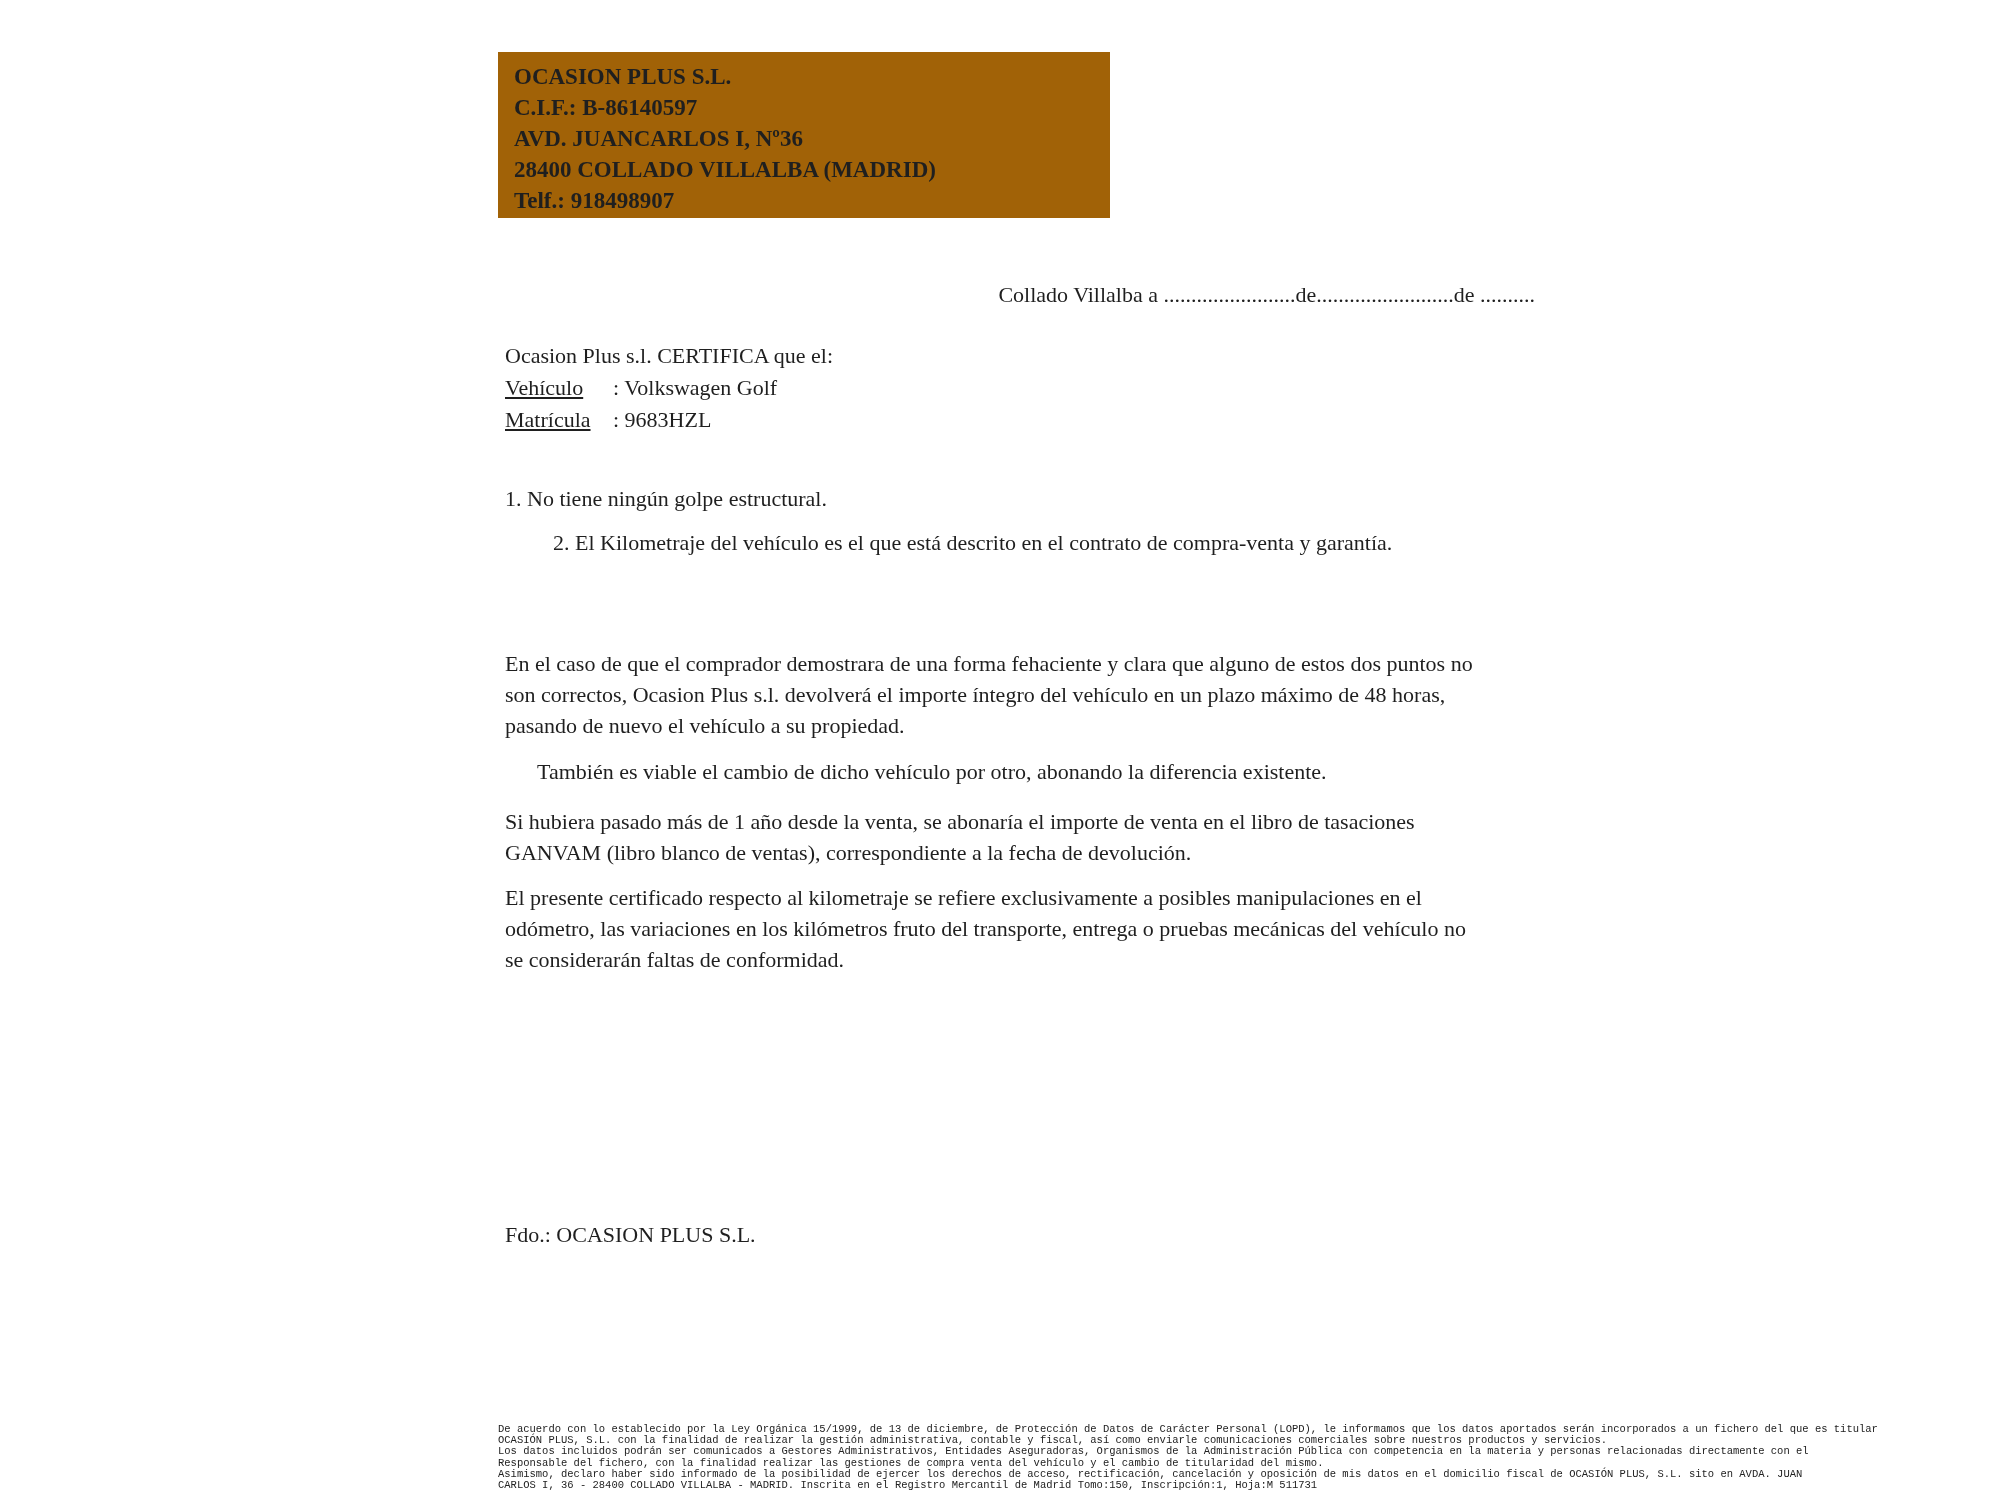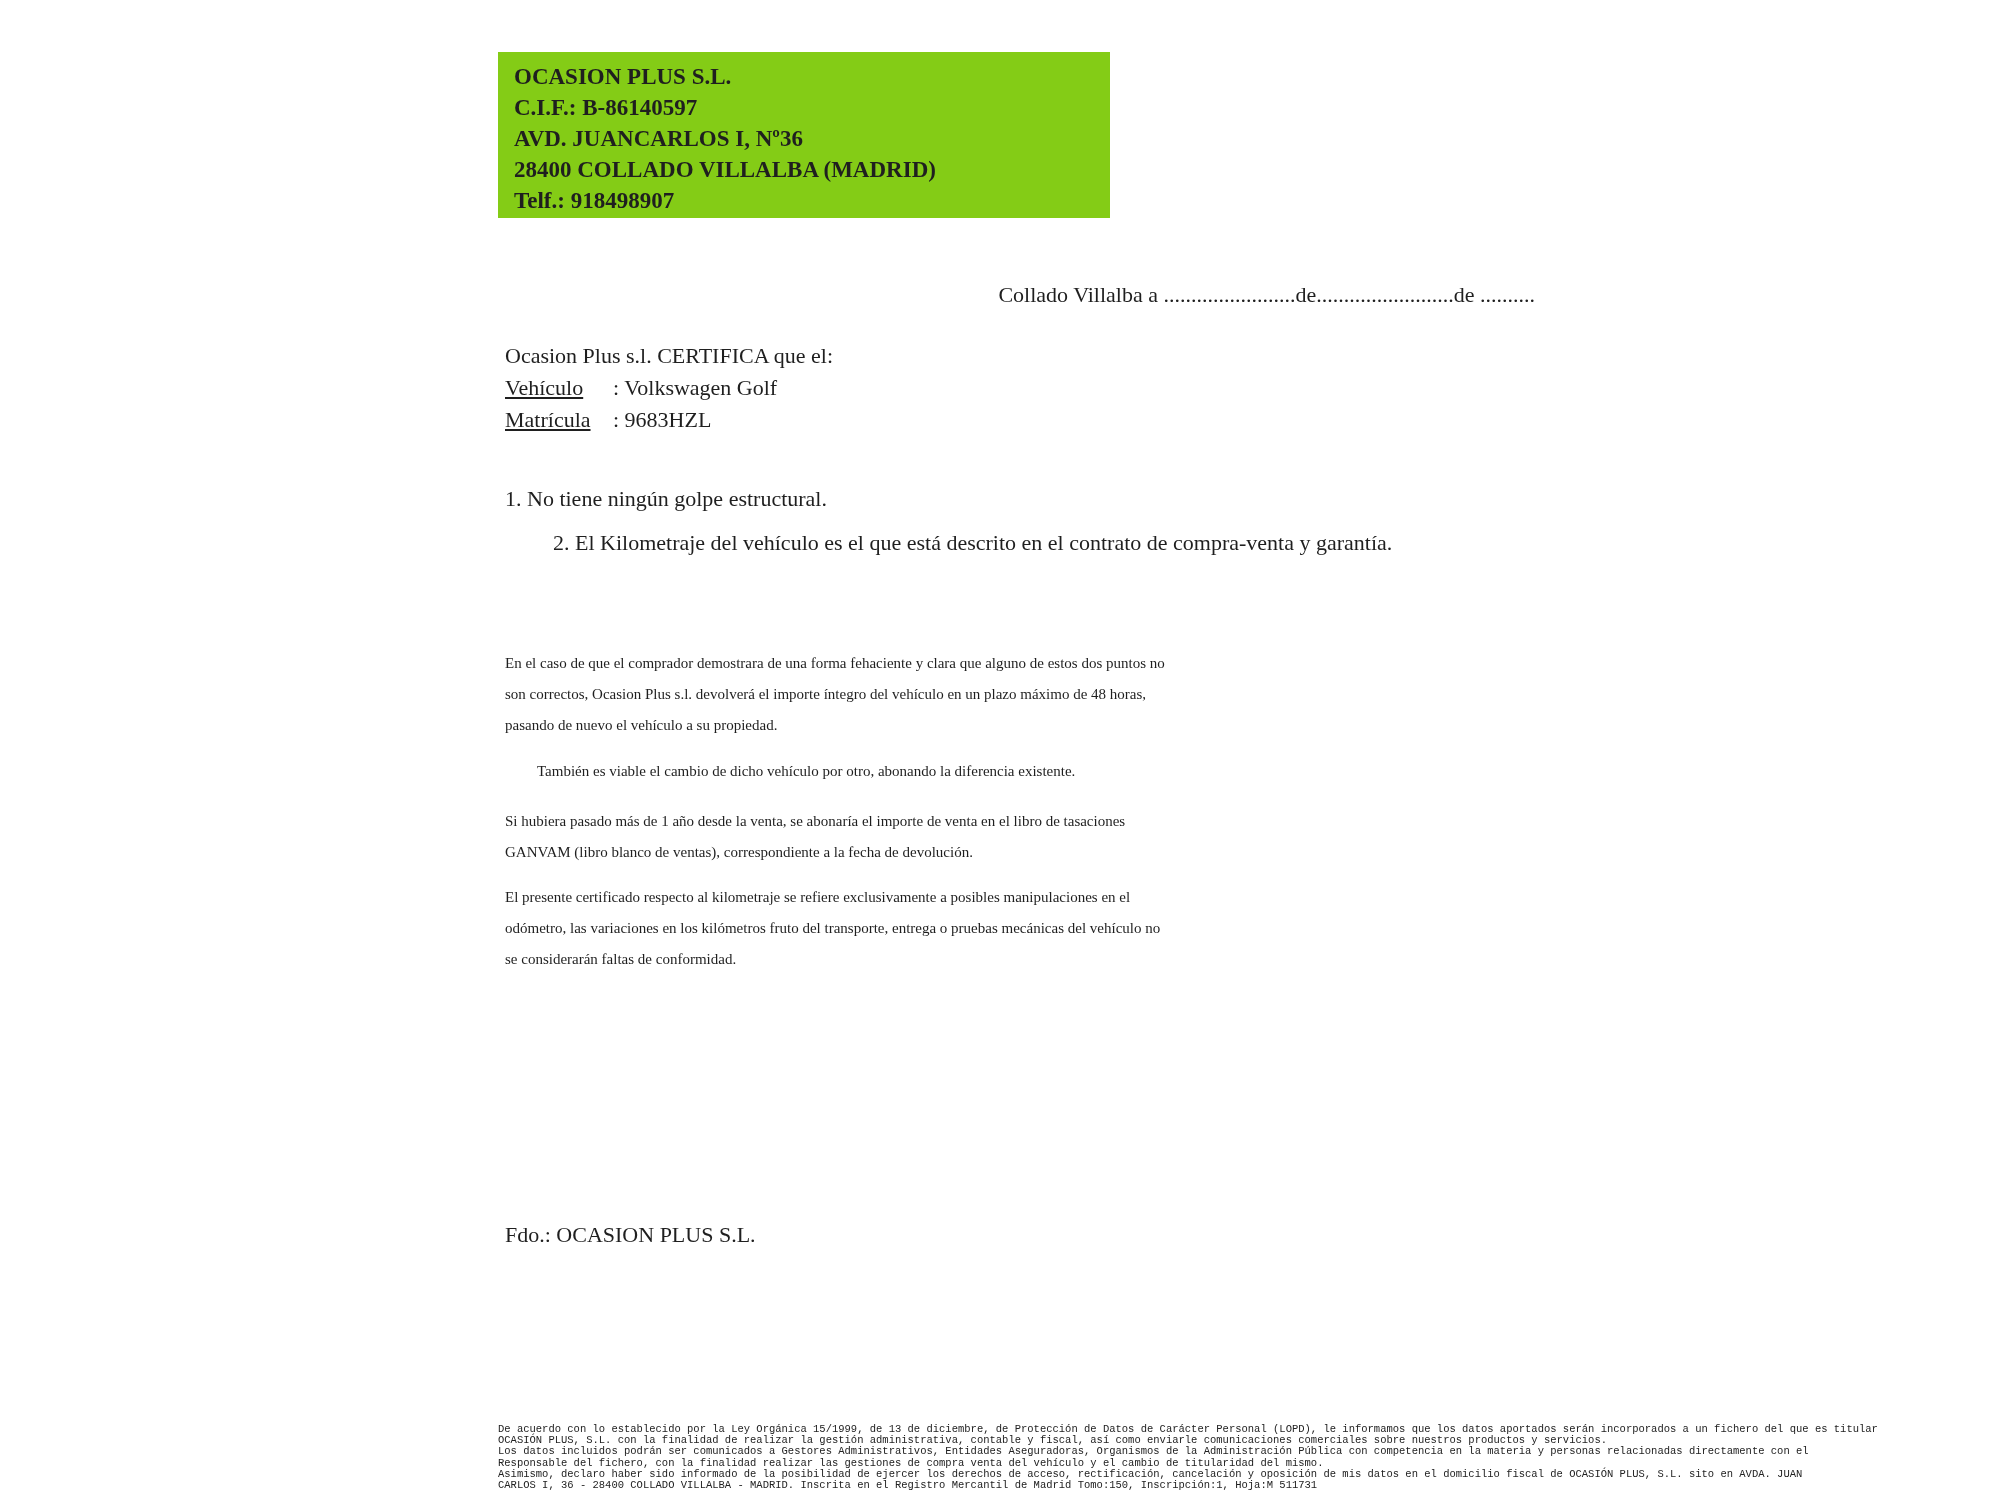--- a/index.html
+++ b/index.html
@@ -19,21 +19,21 @@
     position: absolute;
     inset: 0;
     background: #ffffff;
   }
   .letterhead {
     position: absolute;
     left: 498px;
     top: 52px;
     width: 612px;
     height: 166px;
-    background: #84cc16;
+    background: #a16207;
     box-sizing: border-box;
     padding: 9px 0 6px 16px;
     font-weight: bold;
     font-size: 23px;
     line-height: 31px;
     white-space: nowrap;
   }
   .date-line {
     position: absolute;
     top: 282px;
@@ -58,21 +58,21 @@
     position: absolute;
     left: 505px;
     font-size: 22px;
     white-space: nowrap;
   }
   .point-1 { top: 486px; }
   .point-2 { top: 530px; margin-left: 48px; }
   .para {
     position: absolute;
     left: 505px;
-    font-size: 15px;
+    font-size: 22px;
     line-height: 31px;
   }
   .para div { white-space: nowrap; }
   .para-1 { top: 648px; }
   .para-2 { top: 756px; margin-left: 32px; }
   .para-3 { top: 806px; }
   .para-4 { top: 882px; }
   .signature {
     position: absolute;
     left: 505px;

